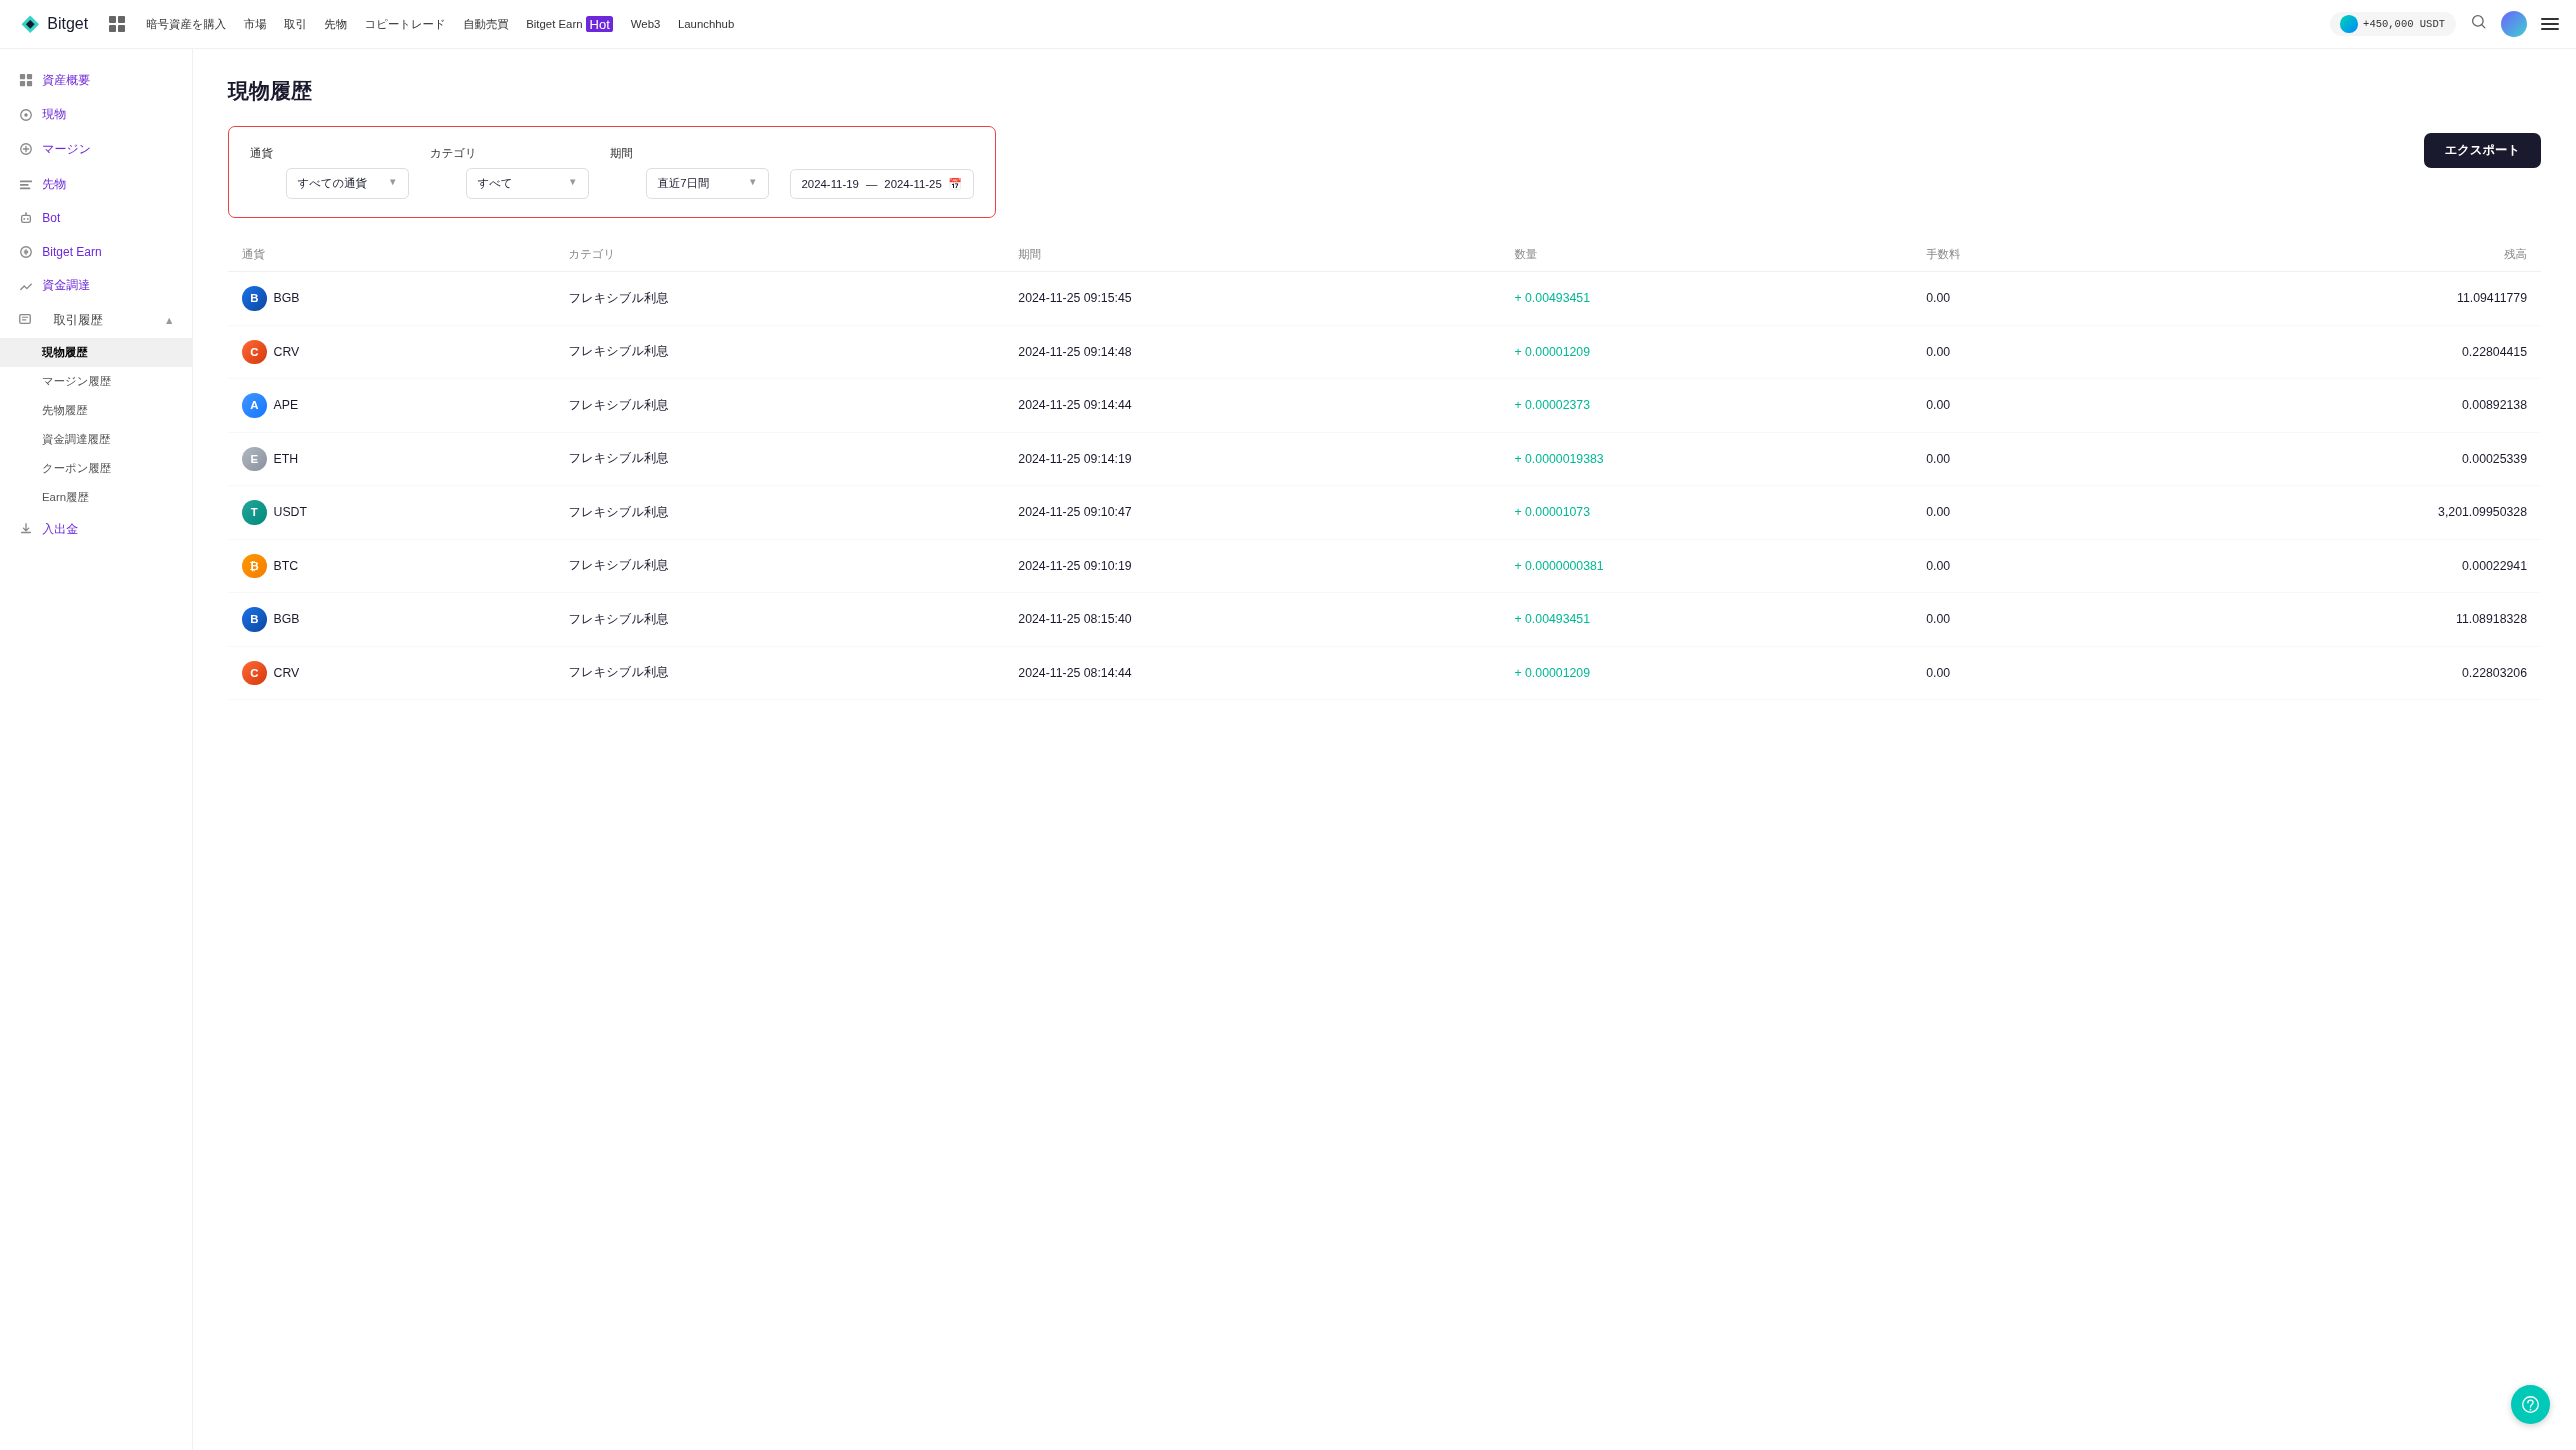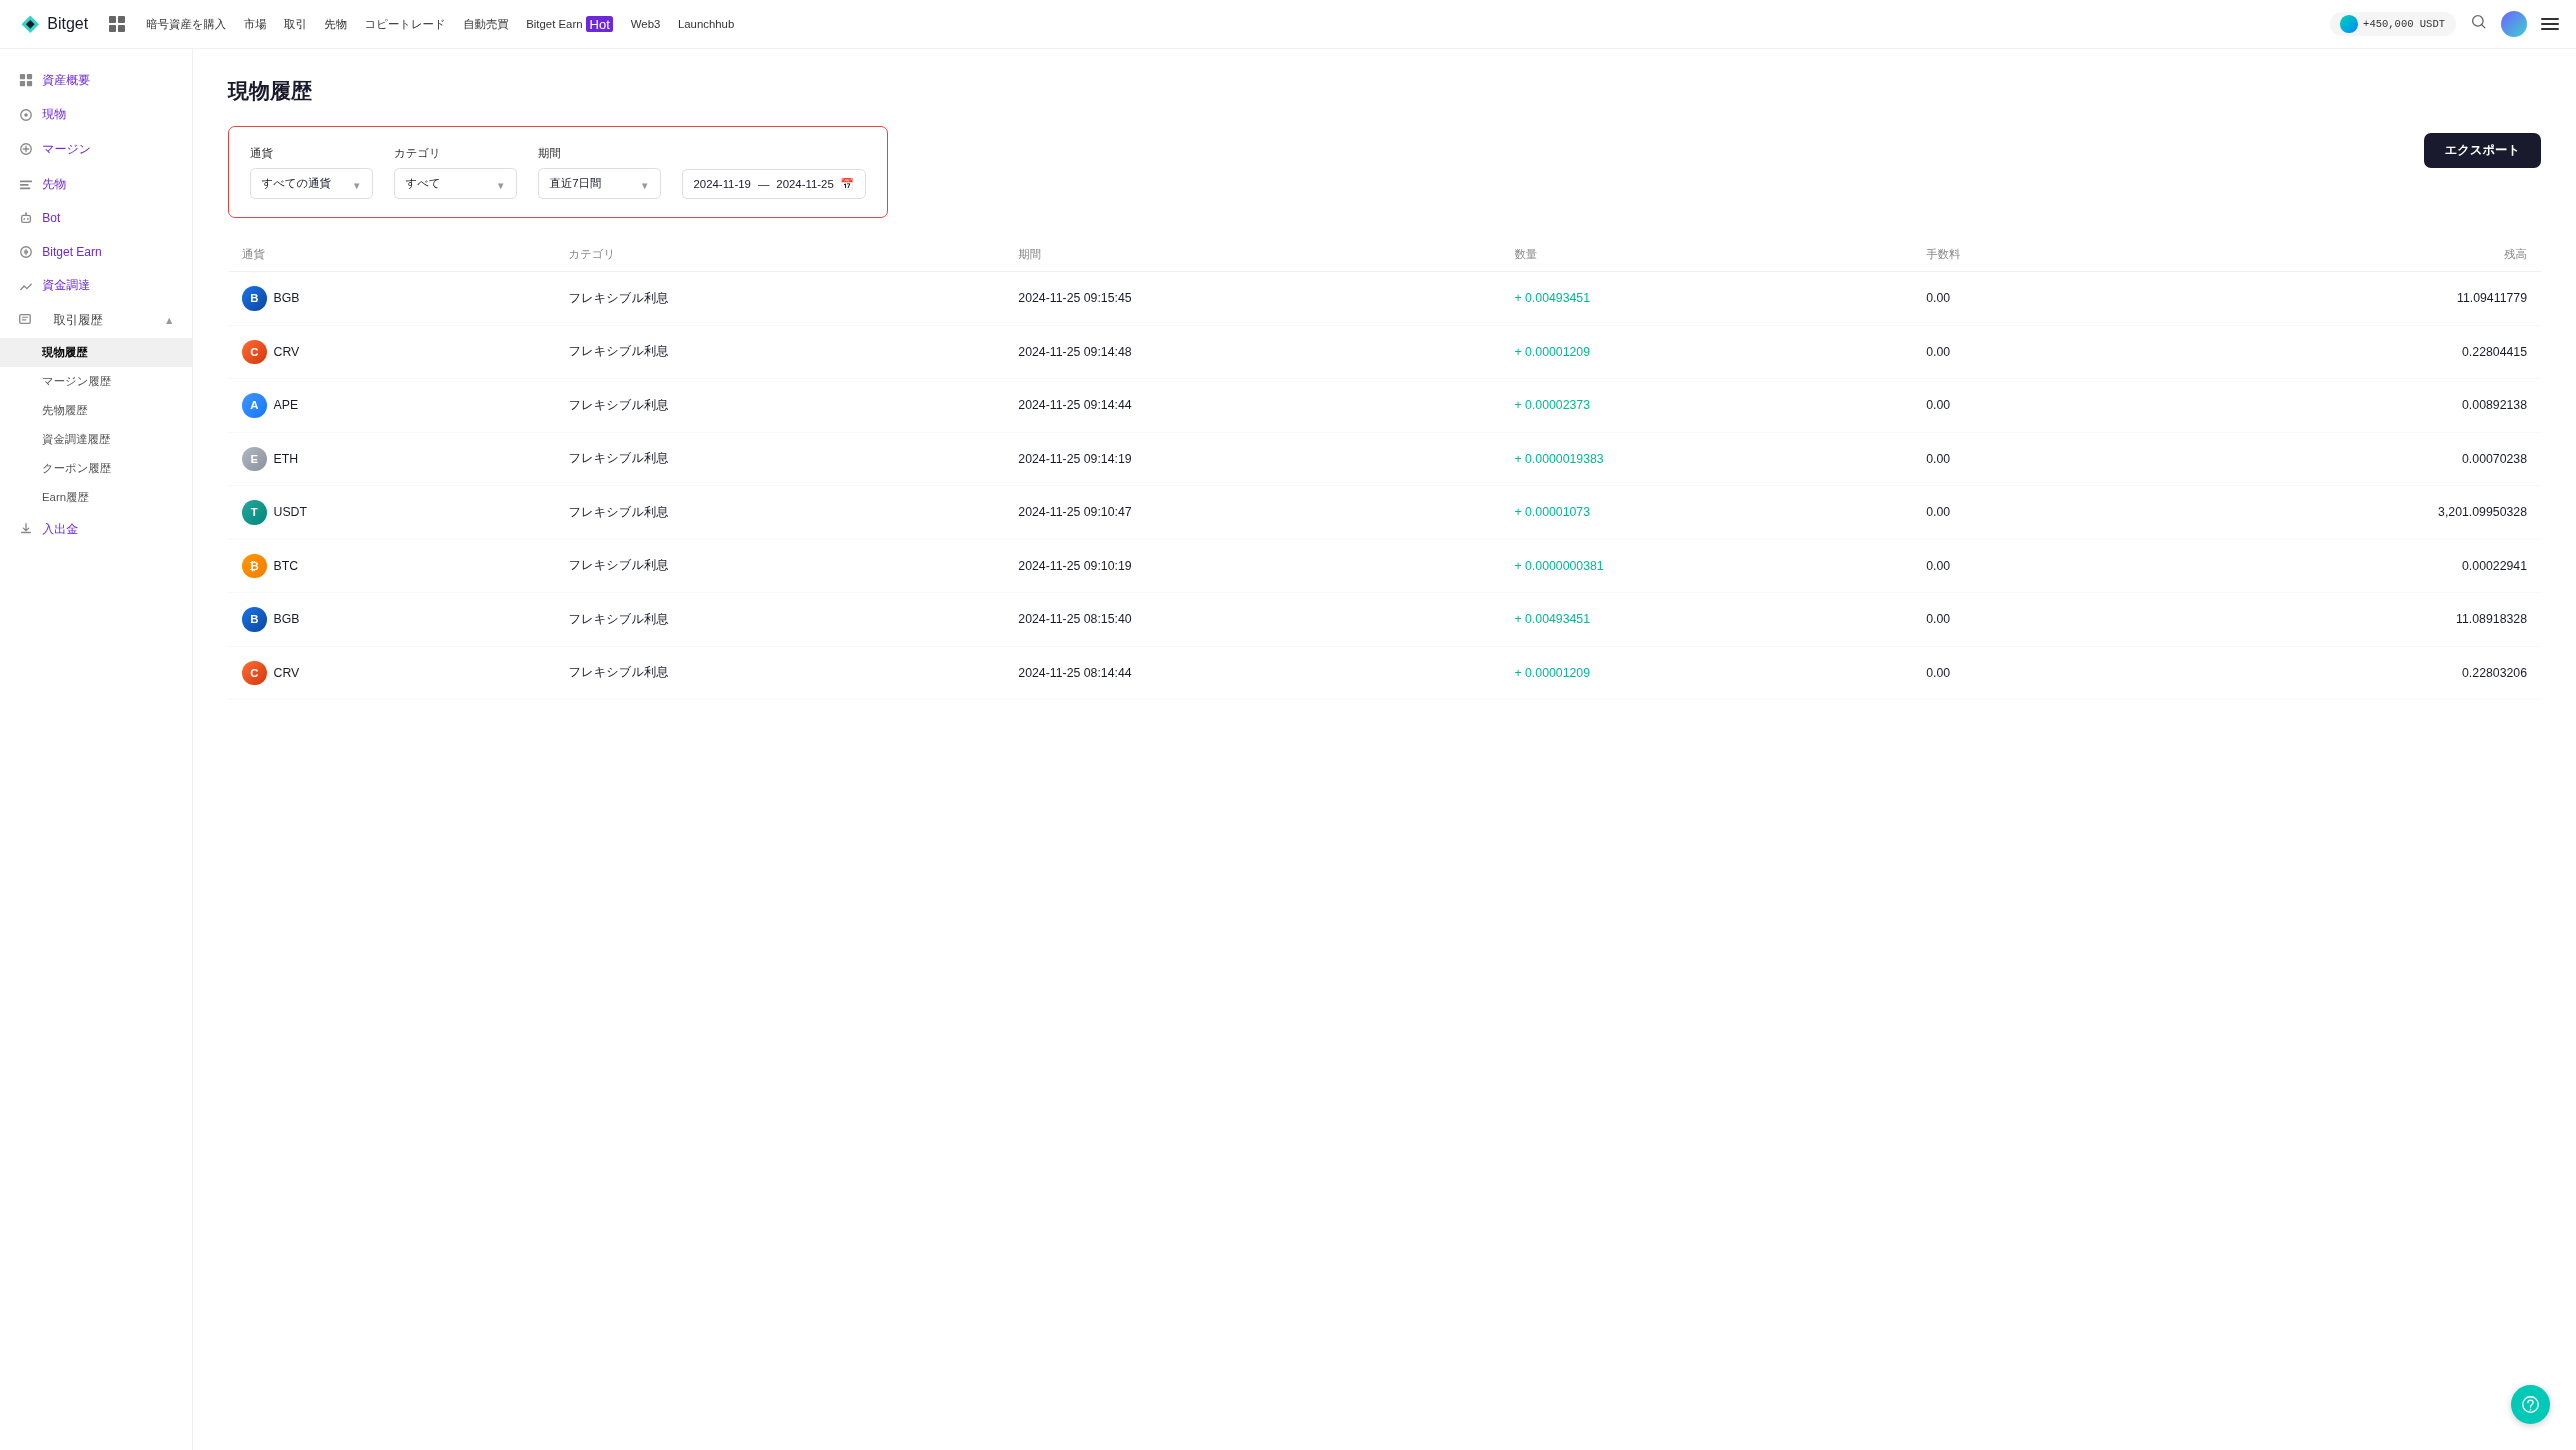--- a/index.html
+++ b/index.html
@@ -51,23 +51,23 @@
       padding: 17.5px 21px;
       display: flex;
       gap: 21px;
       align-items: flex-end;
       margin-bottom: 21px;
       width: fit-content;
     }
     .filter-group { display: flex; flex-direction: column; gap: 7px; }
     .filter-label { font-size: 11.4px; color: #333; }
     .filter-select {
-      display: flex; align-items: flex-end; justify-content: space-between;
+      display: flex; align-items: flex-start; justify-content: space-between;
       border: 0.9px solid #ddd; border-radius: 5.3px; padding: 7px 10.5px;
-      min-width: 123px; cursor: pointer; font-size: 11.4px; background: #fff; gap: 21px;
+      min-width: 123px; cursor: pointer; font-size: 11.4px; background: #fff; gap: 21px; margin-left: 36px;
     }
     .filter-select .chevron { color: #999; font-size: 9.6px; }
     .date-range { display: flex; align-items: center; gap: 7px; border: 0.9px solid #ddd; border-radius: 5.3px; padding: 7px 10.5px; font-size: 11.4px; cursor: pointer; }
     .date-range .cal-icon { color: #999; }
     .export-btn {
       background: #1a1a2e; color: #fff; border: none; border-radius: 7px;
       padding: 8.8px 21px; font-size: 12.3px; cursor: pointer; font-weight: 600;
     }
 
     
@@ -373,21 +373,21 @@
     <td>
       <div class="coin-cell">
         <div class="coin-icon coin-eth">E</div>
         <span>ETH</span>
       </div>
     </td>
     <td>フレキシブル利息</td>
     <td>2024-11-25 09:14:19</td>
     <td class="amount-positive">+ 0.0000019383</td>
     <td>0.00</td>
-    <td>0.00070238</td>
+    <td>0.00025339</td>
   </tr>
           <tr>
     <td>
       <div class="coin-cell">
         <div class="coin-icon coin-usdt">T</div>
         <span>USDT</span>
       </div>
     </td>
     <td>フレキシブル利息</td>
     <td>2024-11-25 09:10:47</td>

